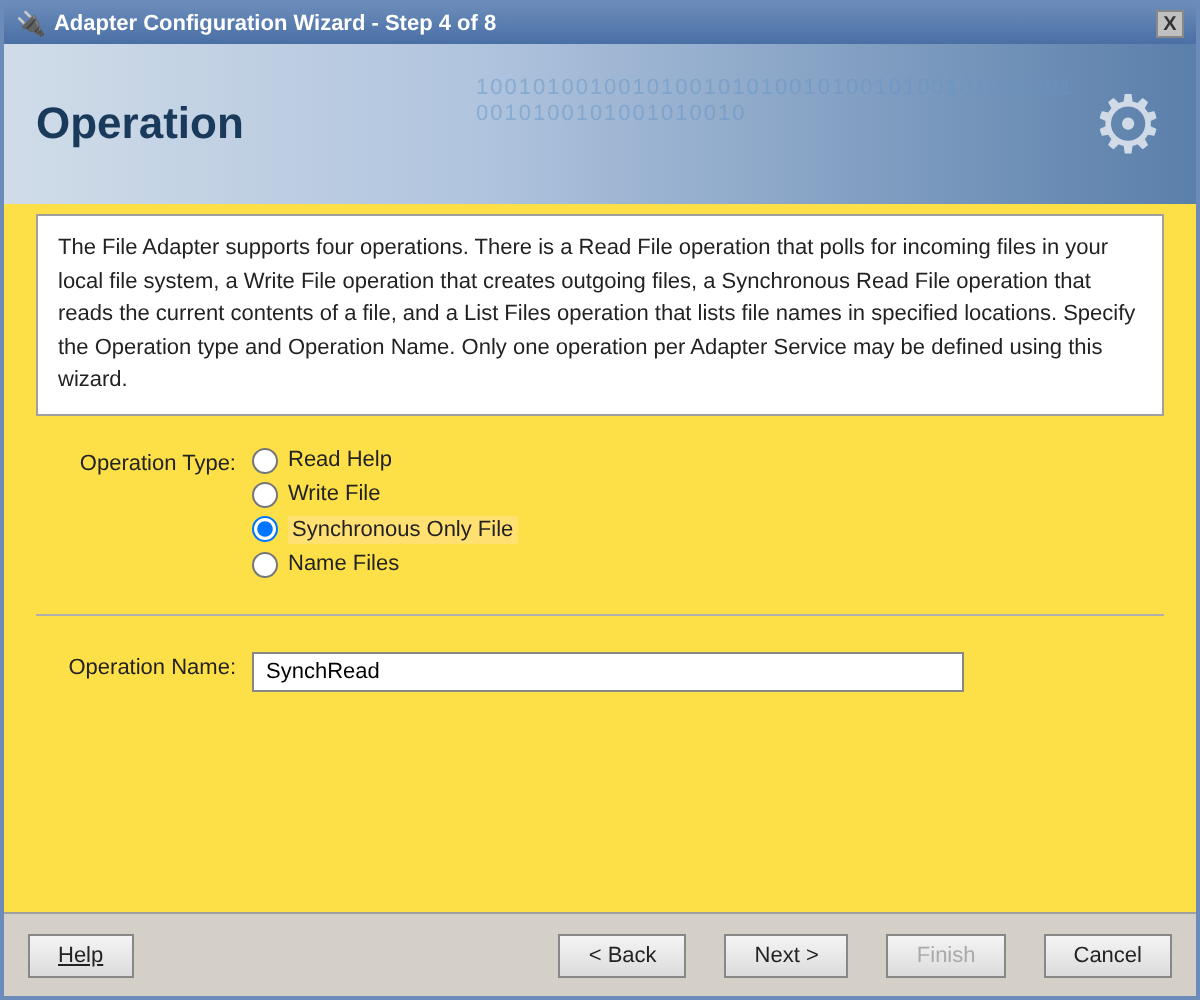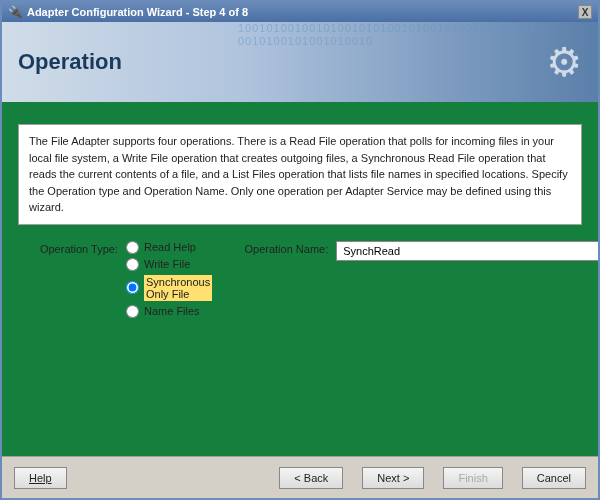--- a/index.html
+++ b/index.html
@@ -76,51 +76,51 @@
 
     .header-icon {
       font-size: 40px;
       color: rgba(255,255,255,0.7);
       z-index: 1;
     }
 
     .header-bg-text {
       position: absolute;
       right: 60px;
-      top: 0;
+      top: 16px;
       font-size: 11px;
       color: rgba(100,150,200,0.5);
       letter-spacing: 1px;
       line-height: 1.2;
       width: 300px;
       word-break: break-all;
       z-index: 0;
     }
 
     
     .content {
       flex: 1;
-      padding: 22px 16px;
-      background: #15803d;
+      padding: 5px 16px;
+      background: #fde047;
       overflow-y: auto;
     }
 
     .description-box {
       border: 1px solid #a0a0a0;
       background: white;
       padding: 8px 10px;
       font-size: 11px;
       line-height: 1.5;
       color: #222;
       margin-bottom: 16px;
     }
 
     .form-section {
       display: flex;
-      flex-direction: row;
+      flex-direction: column;
       gap: 8px;
     }
 
     .form-row {
       display: flex;
       align-items: flex-start;
       gap: 8px;
     }
 
     .form-label {

